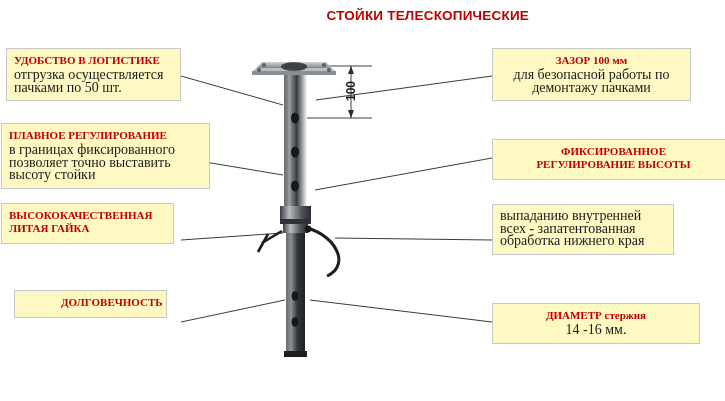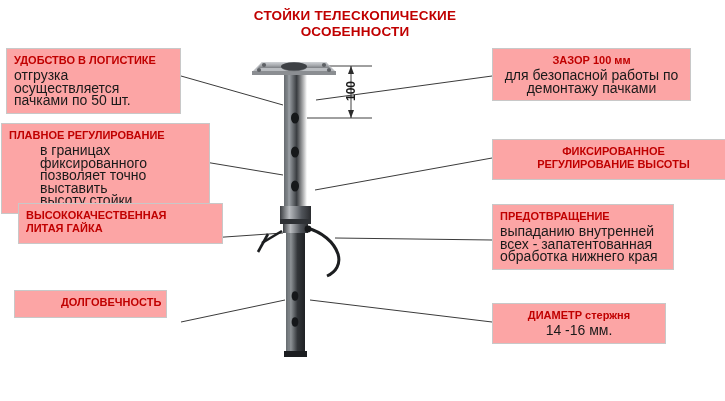--- a/index.html
+++ b/index.html
@@ -11,37 +11,38 @@
     position: relative;
     width: 725px;
     height: 401px;
     background: #ffffff;
     font-family: "Liberation Sans", sans-serif;
     overflow: hidden;
   }
   
   .title {
     position: absolute;
-    left: 195px;
+    left: 209px;
     top: 8px;
     width: 320px;
-    text-align: center;
+    text-align: right;
     color: #c00000;
     font-weight: bold;
     font-size: 13.5px;
     line-height: 16px;
     letter-spacing: 0.2px;
   }
   
   .callout {
     position: absolute;
     box-sizing: border-box;
     border: 1px solid #c8c8c8;
-    background: #fca5a5;
+    background: #fef9c3;
     padding: 5px 7px 6px 7px;
+    font-family: Liberation Serif, serif;
   }
   .callout .head {
     color: #c00000;
     font-weight: bold;
     font-size: 11px;
     line-height: 13px;
     margin-bottom: 2px;
   }
   .callout .body {
     color: #1a1a1a;
@@ -164,63 +165,61 @@
       <rect x="286" y="233" width="3.4" height="122" fill="#8a8f93" opacity="0.5"></rect>
       <ellipse cx="295" cy="296" rx="3.4" ry="4.8" fill="#15171a"></ellipse>
       <ellipse cx="295" cy="322" rx="3.4" ry="4.8" fill="#15171a"></ellipse>
 
       <rect x="284" y="351" width="23" height="6" fill="#1b1d20"></rect>
     </g>
   </svg>
 
   <div class="title">
     <div>СТОЙКИ ТЕЛЕСКОПИЧЕСКИЕ</div>
-    <div>ОСОБЕННОСТИ</div>
   </div>
 
   <div class="measure-label" style="left:331px; top:84px; width:40px; text-align:center;">100</div>
 
   <div class="callout left" style="left:6px; top:48px; width:175px;">
     <div class="head">УДОБСТВО В ЛОГИСТИКЕ</div>
     <div class="body" style="white-space:pre-line;">отгрузка осуществляется
 пачками по 50 шт.</div>
   </div>
 
   <div class="callout left" style="left:1px; top:123px; width:209px;">
     <div class="head">ПЛАВНОЕ РЕГУЛИРОВАНИЕ</div>
-    <div class="body" style="white-space:pre-line;margin-left:31px;">в границах фиксированного
+    <div class="body" style="white-space:pre-line;">в границах фиксированного
 позволяет точно выставить
 высоту стойки</div>
   </div>
 
-  <div class="callout left" style="left:18px; top:203px; width:205px;">
+  <div class="callout left" style="left:1px; top:203px; width:173px;">
     <div class="head" style="white-space:pre-line;">ВЫСОКОКАЧЕСТВЕННАЯ
 ЛИТАЯ ГАЙКА</div>
   </div>
 
   <div class="callout center" style="left:14px; top:290px; width:153px;padding-left:46px;">
     <div class="head">ДОЛГОВЕЧНОСТЬ</div>
   </div>
 
   <div class="callout center" style="left:492px; top:48px; width:199px;">
     <div class="head">ЗАЗОР 100 мм</div>
     <div class="body" style="white-space:pre-line;">для безопасной работы по
 демонтажу пачками</div>
   </div>
 
   <div class="callout center" style="left:492px; top:139px; width:243px;">
     <div class="head" style="white-space:pre-line;">ФИКСИРОВАННОЕ
 РЕГУЛИРОВАНИЕ ВЫСОТЫ</div>
   </div>
 
   <div class="callout left" style="left:492px; top:204px; width:182px;">
-    <div class="head">ПРЕДОТВРАЩЕНИЕ</div>
     <div class="body" style="white-space:pre-line;">выпаданию внутренней
 всех - запатентованная
 обработка нижнего края</div>
   </div>
 
-  <div class="callout center" style="left:492px; top:303px; width:174px;">
+  <div class="callout center" style="left:492px; top:303px; width:208px;">
     <div class="head">ДИАМЕТР стержня</div>
     <div class="body">14 -16 мм.</div>
   </div>
 
 </div>
 
 </body></html>

